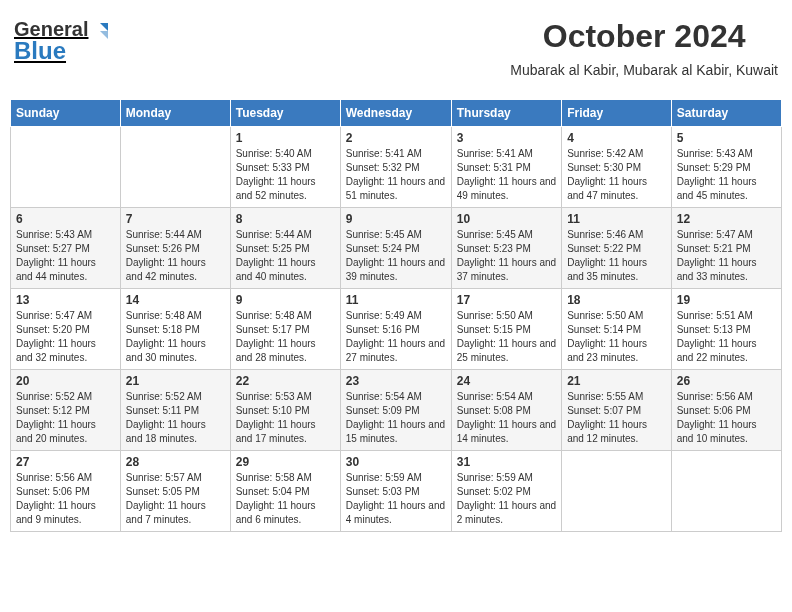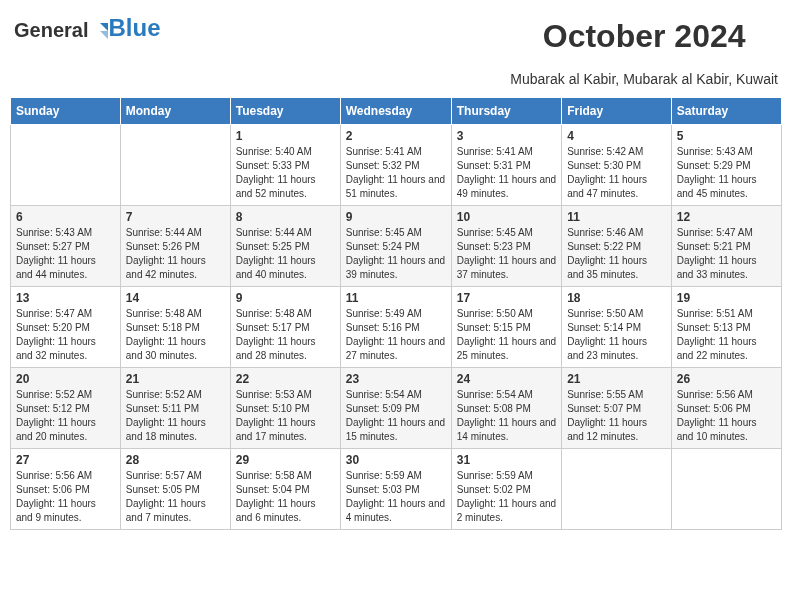--- a/index.html
+++ b/index.html
@@ -11,40 +11,41 @@
       padding: 10px;
     }
     .header {
       display: flex;
       justify-content: space-between;
       align-items: flex-start;
       padding: 8px 4px 4px 4px;
     }
     .logo {
       display: flex;
-      flex-direction: row;
-      align-items: center;
+      flex-direction: column;
+      align-items: flex-start;
+      text-decoration: underline;
     }
     .title-area {
       text-align: center;
     }
     .month-title {
       font-size: 32px;
       font-weight: bold;
       color: #333;
     }
     .location-title {
       font-size: 14px;
       color: #333;
-      margin-top: 16px;
+      margin-top: 7px;
     }
     .calendar-table {
       width: 100%;
       border-collapse: collapse;
-      margin-top: 6px;
+      margin-top: 17px;
       font-size: 10.5px;
     }
     .calendar-table thead tr th {
       background-color: #3a7abf;
       color: #fff;
       text-align: left;
       padding: 6px 5px;
       font-size: 12px;
       border: 1px solid #fff;
     }

